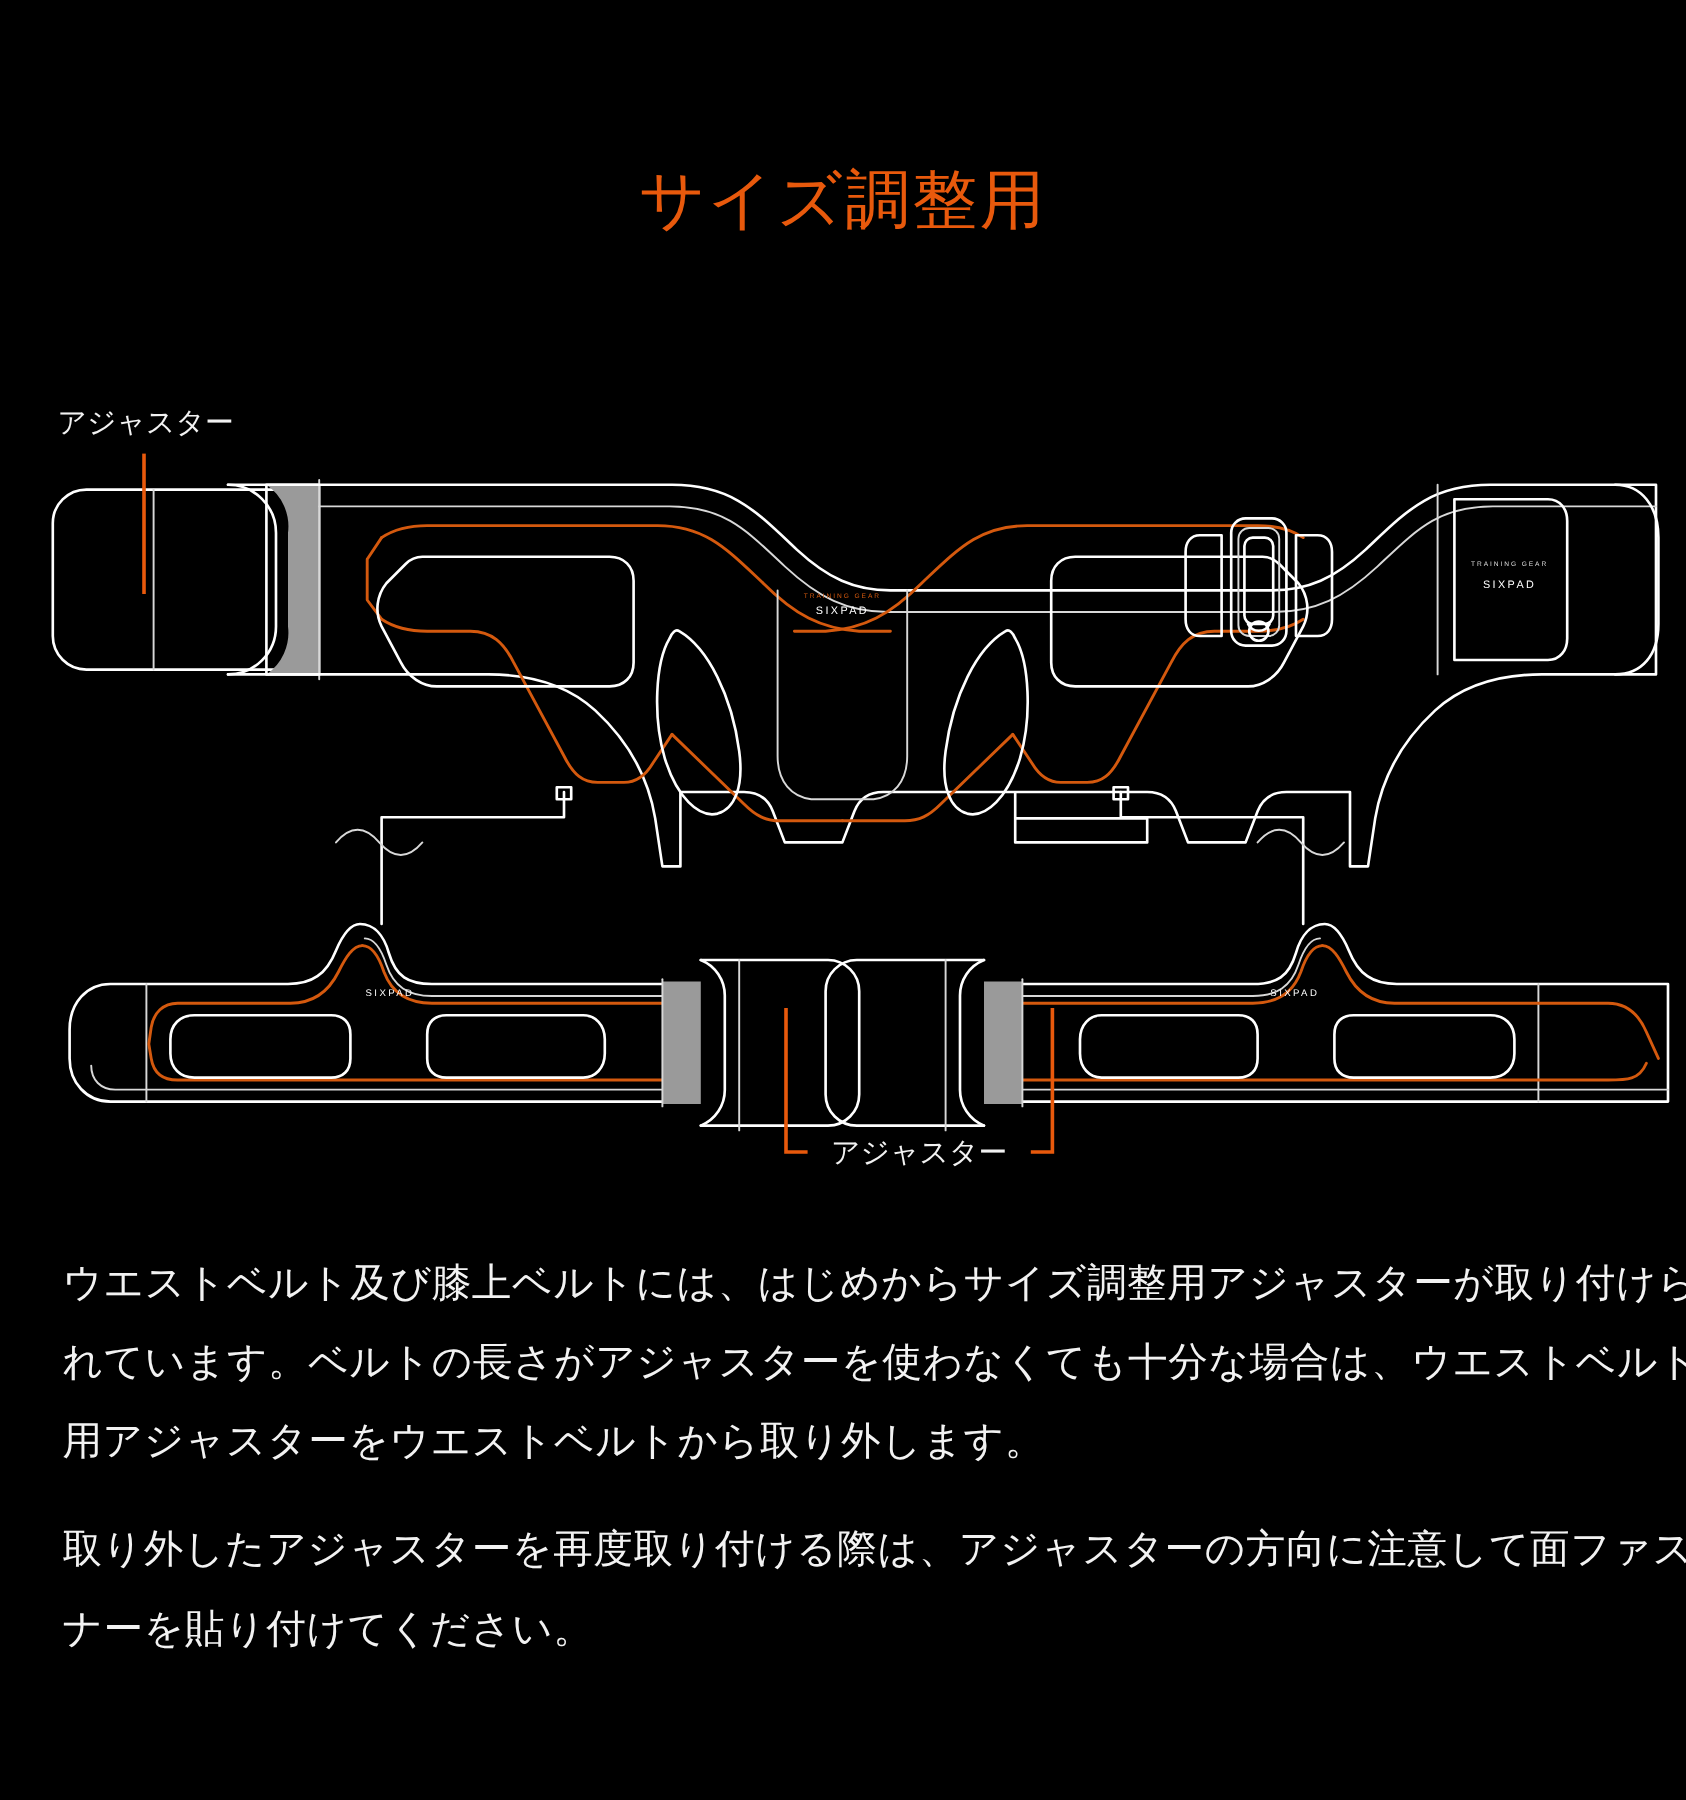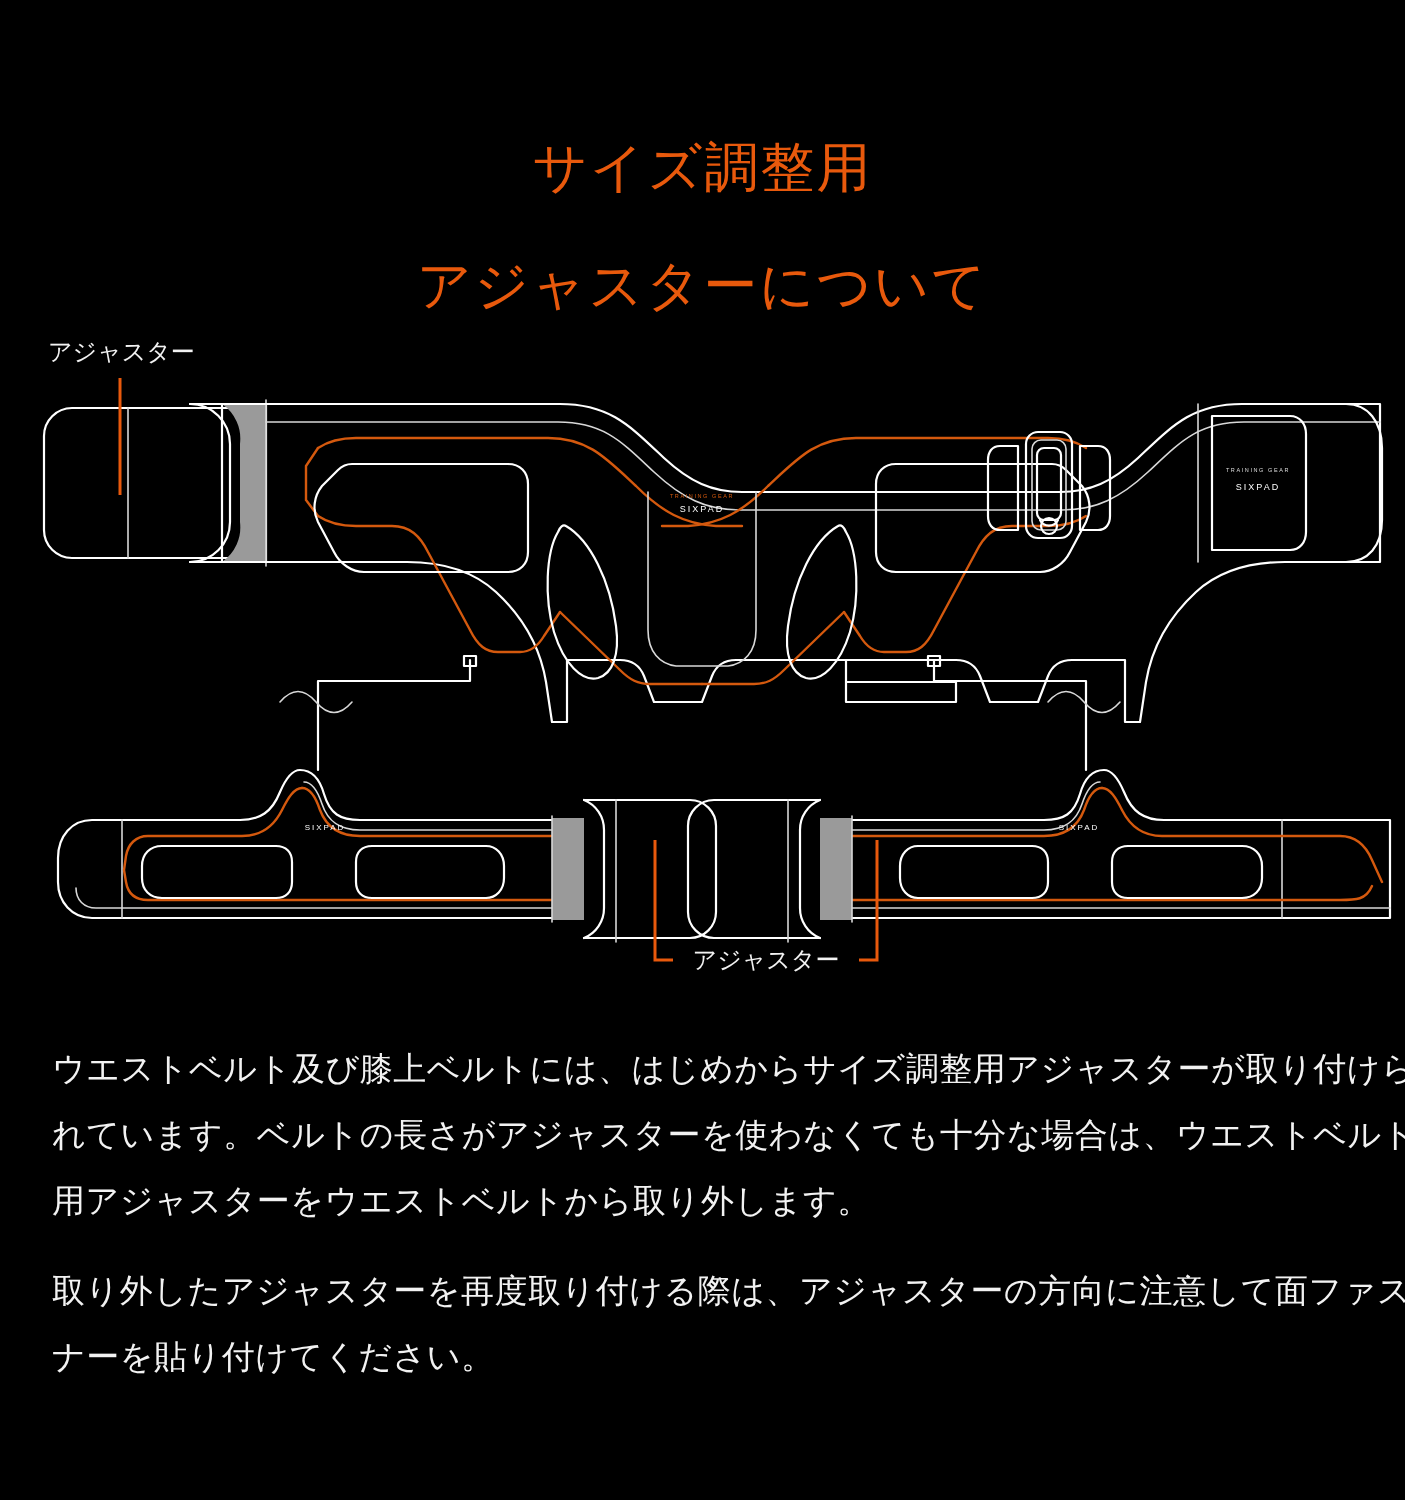--- a/index.html
+++ b/index.html
@@ -41,21 +41,20 @@
   #para2{top:1258px;}
   .para-line{white-space:nowrap;}
 </style>
 </head>
 <body>
 
 <div id="page">
 
   <div class="title-block">
     <div class="title-line">サイズ調整用</div>
-    <div class="title-line">アジャスターについて</div>
   </div>
 
   <svg id="diagram" viewBox="0 0 1405 680">
     <defs>
       <style>
         .w{fill:none;stroke:#ffffff;stroke-width:2.2;stroke-linejoin:round;stroke-linecap:round;}
         .wt{fill:none;stroke:#d8d8d8;stroke-width:1.6;stroke-linejoin:round;stroke-linecap:round;}
         .o{fill:none;stroke:#D4590E;stroke-width:2.4;stroke-linejoin:round;stroke-linecap:round;}
         .vel{fill:#9a9a9a;stroke:none;}
         .lead{fill:none;stroke:#E8590C;stroke-width:3;stroke-linecap:butt;}

